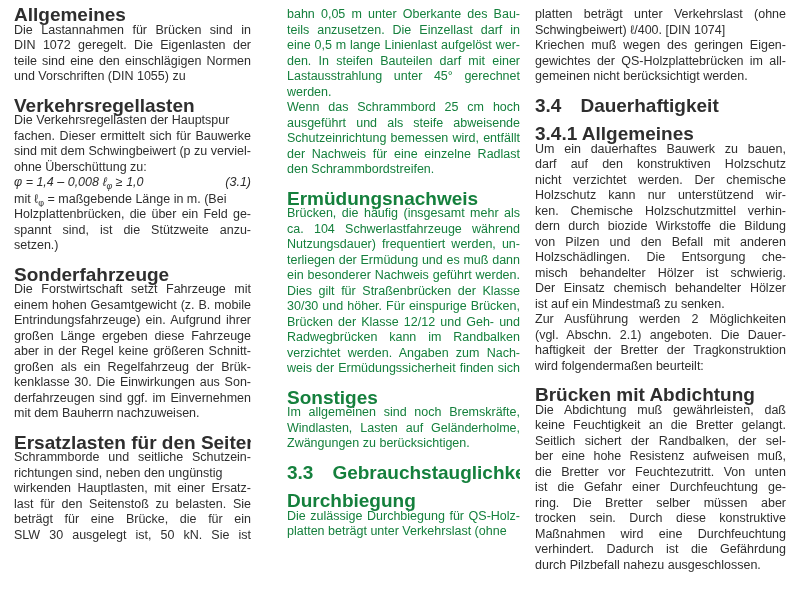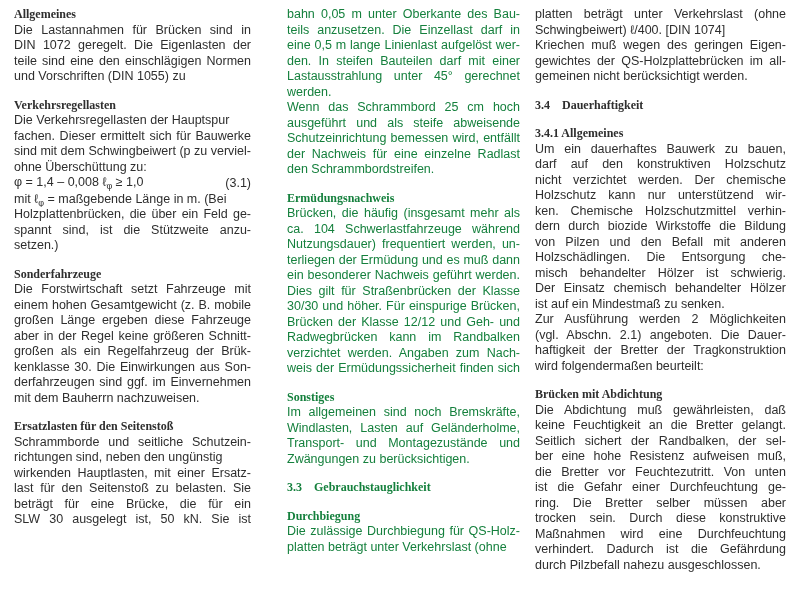--- a/index.html
+++ b/index.html
@@ -27,40 +27,40 @@
     color: #2e2e2e;
     font-size: 12.5px;
     line-height: 15.5px;
   }
   #col-0 { left: 14px;  width: 237px; }
   #col-1 { left: 287px; width: 233px; }
   #col-2 { left: 535px; width: 251px; }
 
   .h {
     font-weight: bold;
-    font-size: 12px;
+    font-size: 19px;
     margin-top: 13px;
     white-space: pre;
-    font-family: Liberation Serif, serif;
   }
   .p, .formula { }
   .col > :first-child { margin-top: 0; }
 
   .line {
     height: 15.5px;
     overflow: hidden;
   }
   .line.j {
     text-align: justify;
     text-align-last: justify;
   }
   .formula {
     display: flex;
     justify-content: space-between;
-    align-items: flex-end;
+    align-items: flex-start;
+    font-style: italic;
   }
   .sub {
     font-size: 9px;
     position: relative;
     top: 3px;
   }
 </style>
 </head>
 <body>
 
@@ -87,20 +87,21 @@
       <div class="p">
         <div class="line"><span>mit ℓ</span><span class="sub">φ</span><span> = maßgebende Länge in m. (Bei QS-</span></div>
         <div class="line j">Holzplattenbrücken, die über ein Feld ge-</div>
         <div class="line j">spannt sind, ist die Stützweite anzu-</div>
         <div class="line">setzen.)</div>
       </div>
       <div class="h">Sonderfahrzeuge</div>
       <div class="p">
         <div class="line j">Die Forstwirtschaft setzt Fahrzeuge mit</div>
         <div class="line j">einem hohen Gesamtgewicht (z. B. mobile</div>
+        <div class="line j">Entrindungsfahrzeuge) ein. Aufgrund ihrer</div>
         <div class="line j">großen Länge ergeben diese Fahrzeuge</div>
         <div class="line j">aber in der Regel keine größeren Schnitt-</div>
         <div class="line j">großen als ein Regelfahrzeug der Brük-</div>
         <div class="line j">kenklasse 30. Die Einwirkungen aus Son-</div>
         <div class="line j">derfahrzeugen sind ggf. im Einvernehmen</div>
         <div class="line">mit dem Bauherrn nachzuweisen.</div>
       </div>
       <div class="h">Ersatzlasten für den Seitenstoß</div>
       <div class="p">
         <div class="line j">Schrammborde und seitliche Schutzein-</div>
@@ -138,21 +139,20 @@
         <div class="line j">30/30 und höher. Für einspurige Brücken,</div>
         <div class="line j">Brücken der Klasse 12/12 und Geh- und</div>
         <div class="line j">Radwegbrücken kann im Randbalken darauf</div>
         <div class="line j">verzichtet werden. Angaben zum Nach-</div>
         <div class="line j">weis der Ermüdungssicherheit finden sich</div>
       </div>
       <div class="h">Sonstiges</div>
       <div class="p">
         <div class="line j">Im allgemeinen sind noch Bremskräfte,</div>
         <div class="line j">Windlasten, Lasten auf Geländerholme,</div>
-        <div class="line j">Transport- und Montagezustände und</div>
         <div class="line">Zwängungen zu berücksichtigen.</div>
       </div>
       <div class="h">3.3 Gebrauchstauglichkeit</div>
       <div class="h">Durchbiegung</div>
       <div class="p">
         <div class="line j">Die zulässige Durchbiegung für QS-Holz-</div>
         <div class="line">platten beträgt unter Verkehrslast (ohne</div>
       </div>
     </div>
   <div class="col" id="col-2" style="color: rgb(46, 46, 46);">

